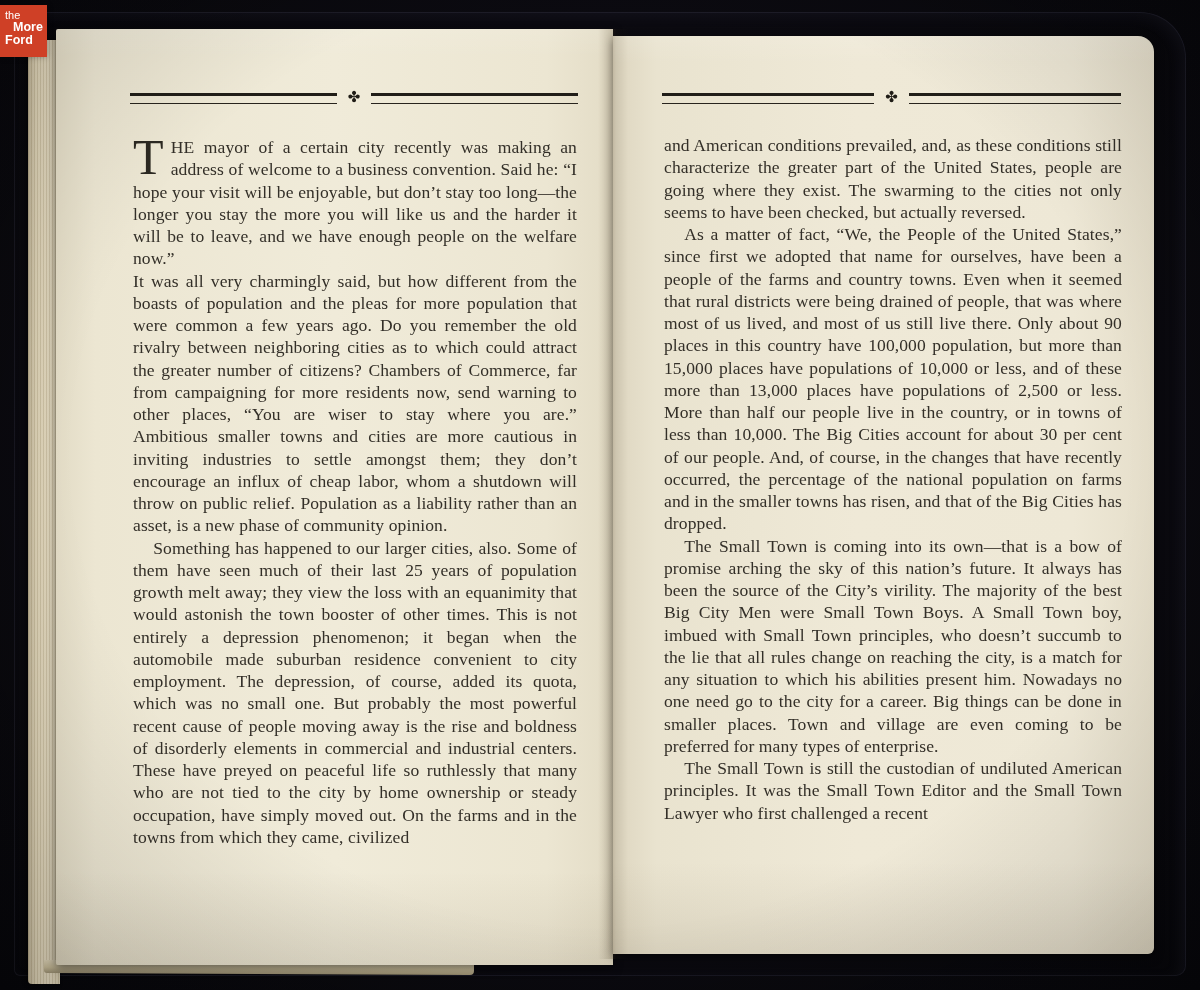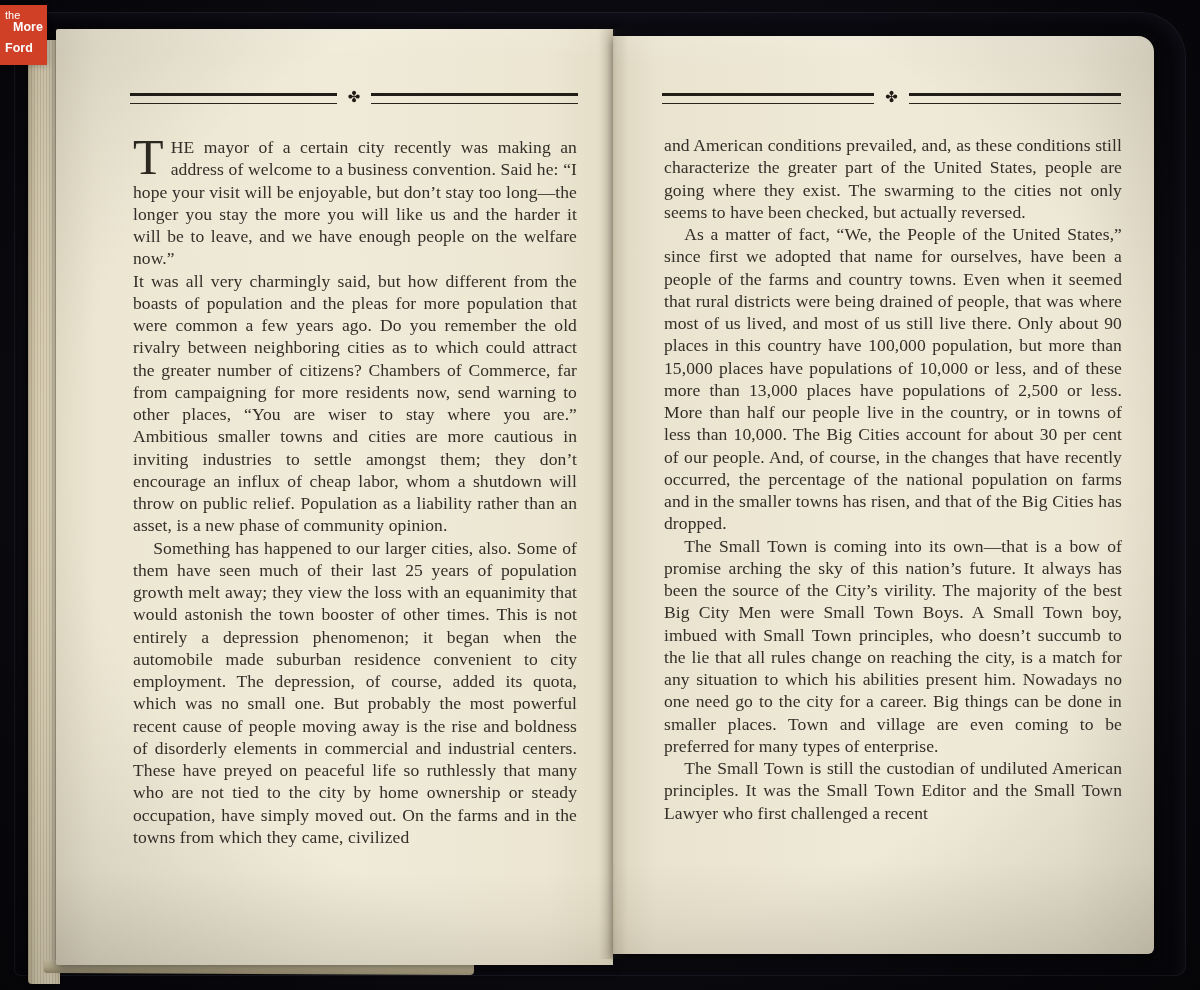--- a/index.html
+++ b/index.html
@@ -48,26 +48,26 @@
   
   .col{position:absolute;color:#332f28;font-size:17.55px;line-height:22.25px;
     text-align:justify;letter-spacing:0.1px;}
   .col p{margin:0;text-indent:1.15em;}
   .col p:first-child{text-indent:0;}
   .col-left{left:133px;top:136px;width:444px;}
   .col-right{left:664px;top:134px;width:458px;}
   .dropcap{float:left;font-size:50px;line-height:39px;padding:2px 7px 0 0;color:#2c2922;}
   .lead{letter-spacing:0.2px;}
   
-  .logo{position:absolute;left:0;top:5px;width:47px;height:60px;background:#cf4026;
+  .logo{position:absolute;left:0;top:5px;width:47px;height:52px;background:#cf4026;
     color:#fff;font-family:"Liberation Sans", sans-serif;z-index:10;
     box-shadow:0 0 6px rgba(0,0,0,0.3);}
   .logo .l1{position:absolute;left:5px;top:4px;font-size:11px;font-weight:400;}
   .logo .l2{position:absolute;left:13px;top:15px;font-size:12.5px;font-weight:700;}
-  .logo .l3{position:absolute;left:5px;top:28px;font-size:12.5px;font-weight:700;margin-top:8px;}
+  .logo .l3{position:absolute;left:5px;top:28px;font-size:12.5px;font-weight:700;}
   
   .vignette{position:absolute;inset:0;pointer-events:none;
     background:radial-gradient(ellipse at 50% 46%, rgba(0,0,0,0) 62%, rgba(0,0,0,0.16) 100%);}
 </style>
 </head>
 <body>
 
 <div class="scene">
   <div class="cover-edge"></div>
 

